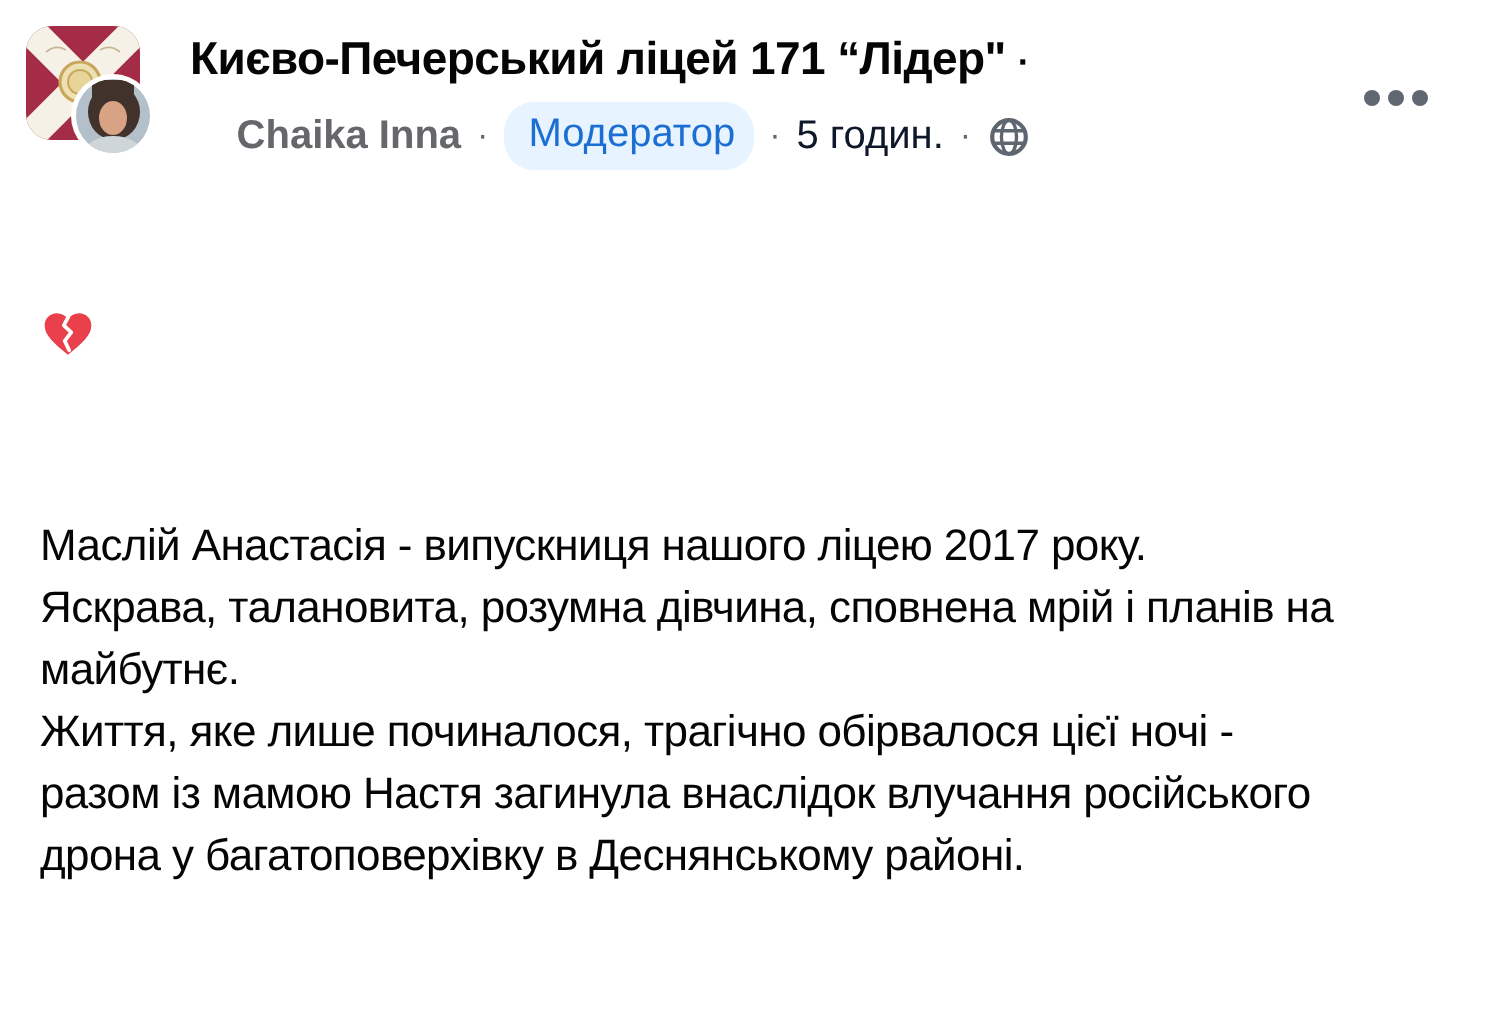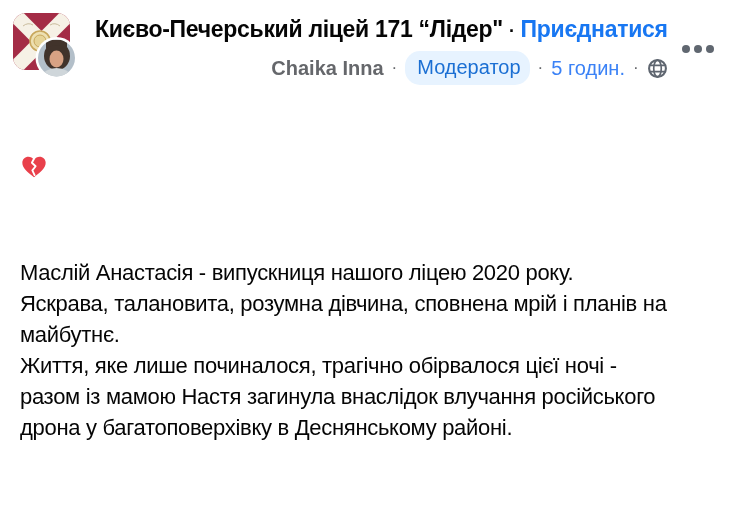--- a/index.html
+++ b/index.html
@@ -27,21 +27,21 @@
   .byline {
     margin-top: 4px; display: flex; align-items: center; gap: 8px;
     font-size: 20px; line-height: 30px; color: #65676B; white-space: nowrap; justify-content: flex-end;
   }
   .author { font-weight: 600; color: #65676B; cursor: pointer; }
   .byline .dot { color: #65676B; font-size: 17px; }
   .badge {
     background: #E7F3FF; color: #1B6FD3;
     padding: 1px 9px 3px 12px; border-radius: 15px; font-size: 20px;
   }
-  .timestamp { color: #3b82f6; cursor: pointer; }
+  .timestamp { color: #0f172a; cursor: pointer; }
   .globe { width: 21px; height: 21px; display: block; margin-top: 1px; }
 
   .more-menu {
     position: absolute; right: 26px; top: 41px;
     display: flex; gap: 4px; padding: 4px; cursor: pointer;
   }
   .more-menu i { width: 8px; height: 8px; border-radius: 50%; background: #606770; display: block; }
 
   
   .post-body {
@@ -86,21 +86,20 @@
         <path d="M33 36 q10 -8 21 1 l0 -10 l-21 0 Z" fill="#41332B"></path>
         <ellipse cx="43.5" cy="64" rx="14.5" ry="9" fill="#CFD6DA"></ellipse>
       </g>
     </svg>
   </div>
 
   <div class="header-text">
     <div class="title-line">
       <span class="group-name">Києво-Печерський ліцей 171 “Лідер"</span>
         <span class="sep-dot-sm">·</span>
-        <span class="join-link">Приєднатися</span>
     </div>
     <div class="byline">
       <span class="author">Chaika Inna</span>
       <span class="dot">·</span>
       <span class="badge">Модератор</span>
       <span class="dot">·</span>
       <span class="timestamp">5 годин.</span>
       <span class="dot">·</span>
       <svg class="globe" viewBox="0 0 20 20">
         <circle cx="10" cy="10" r="8" fill="none" stroke="#5F6670" stroke-width="2"></circle>
@@ -114,21 +113,21 @@
     <i></i>
     <i></i>
     <i></i>
   </div>
 
   <div class="post-body">
     <p><svg class="emoji heart-emoji" viewBox="0 0 24 22">
           <path d="M12 20.7 C6.2 16 2 12.6 2 8.2 2 5.2 4.3 3 7.2 3 c1.9 0 3.6 1 4.8 2.4 C13.2 4 14.9 3 16.8 3 19.7 3 22 5.2 22 8.2 c0 4.4 -4.2 7.8 -10 12.5 Z" fill="#E9404B"></path>
           <polyline points="12.2,4.4 10.2,8.2 13.4,11.2 10.6,14.8 12.5,18.8" fill="none" stroke="#ffffff" stroke-width="1.6" stroke-linejoin="round" stroke-linecap="round"></polyline>
         </svg></p>
-    <p><span>Маслій Анастасія - випускниця нашого ліцею 2020 року.
+    <p><span>Маслій Анастасія - випускниця нашого ліцею 2017 року.
 Яскрава, талановита, розумна дівчина, сповнена мрій і планів на
 майбутнє.
 Життя, яке лише починалося, трагічно обірвалося цієї ночі -
 разом із мамою Настя загинула внаслідок влучання російського
 дрона у багатоповерхівку в Деснянському районі.</span></p>
     
     
   </div>
 
 </div>

